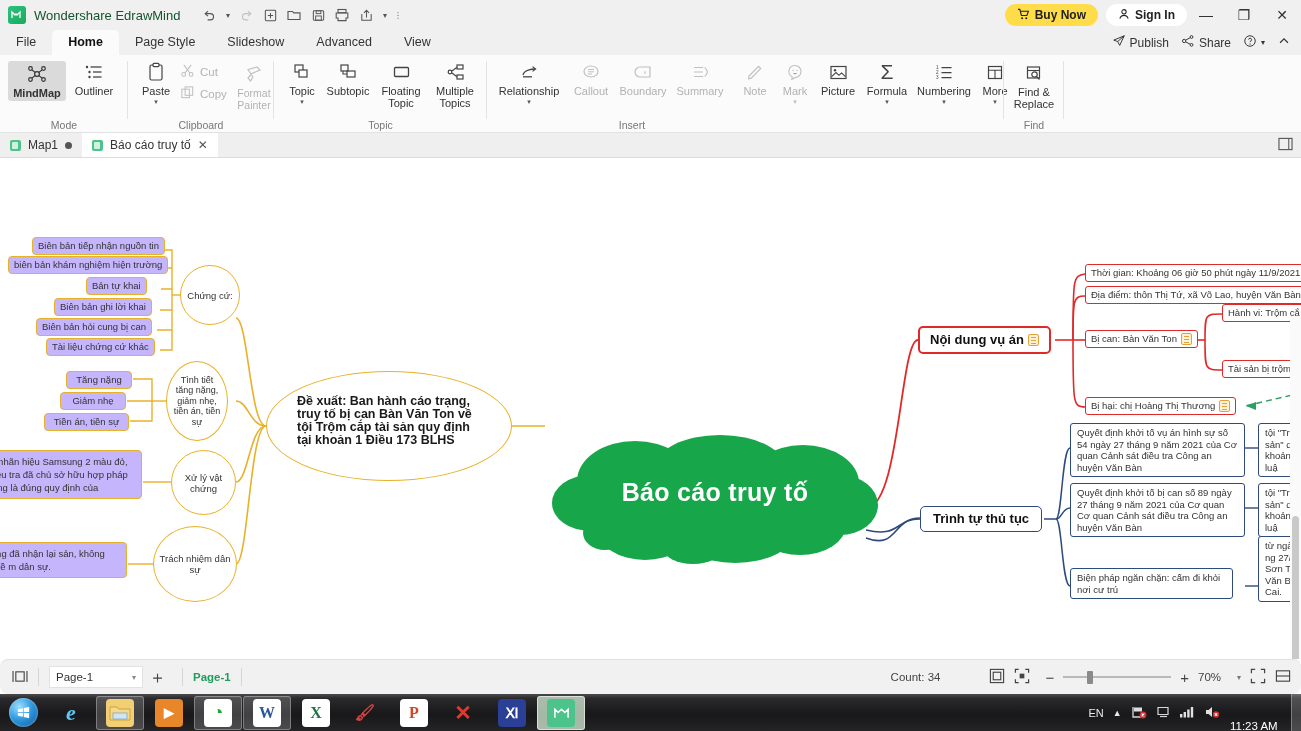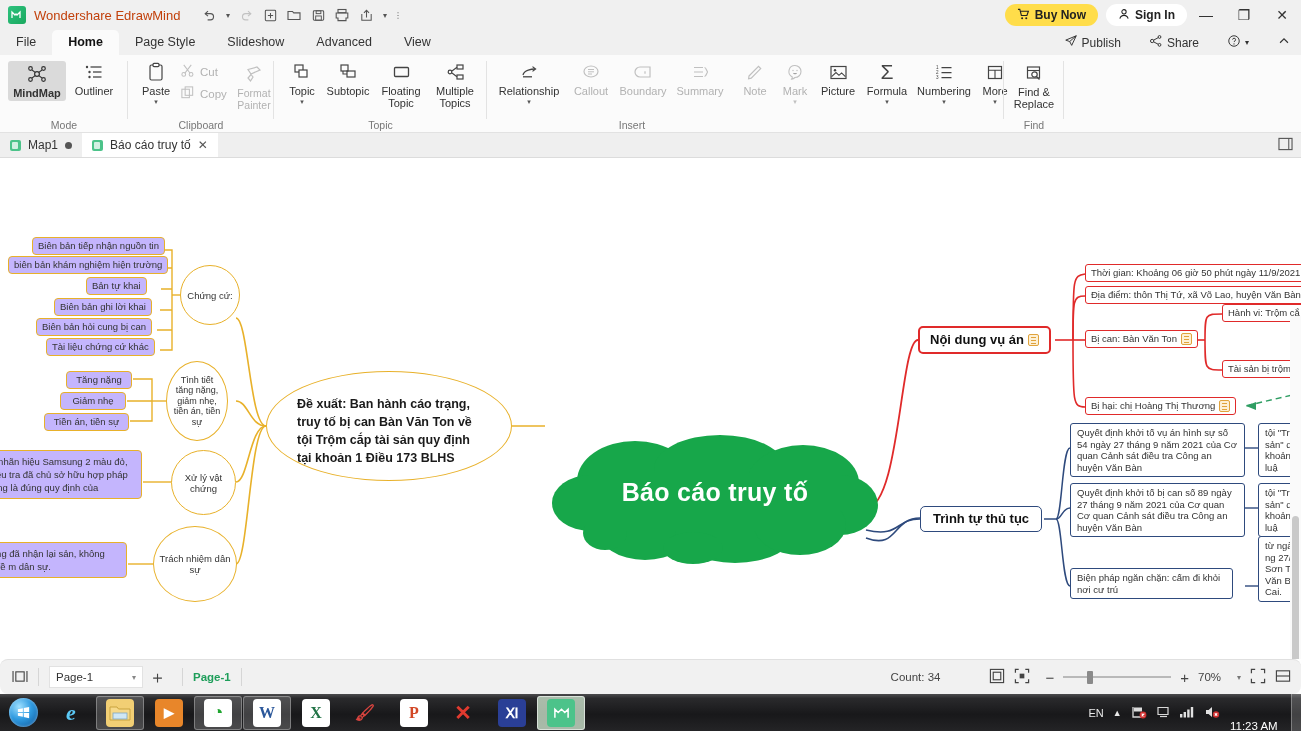--- a/index.html
+++ b/index.html
@@ -16,21 +16,21 @@
   .titlebar{
     position:absolute; left:0; top:0; width:1301px; height:30px;
     background:#f0f0f0; display:flex; align-items:center;
   }
   .app-logo{
     width:18px;height:18px;margin-left:8px;border-radius:3px;
     background:linear-gradient(135deg,#2ec27e,#1aa95f);
     display:flex;align-items:center;justify-content:center;
     color:#fff;font-size:12px;font-weight:bold;
   }
-  .app-title{ margin-left:8px; font-size:13px; color:#c2410c; }
+  .app-title{ margin-left:8px; font-size:13px; color:#14532d; }
   .qa-tools{ display:flex; align-items:center; gap:2px; margin-left:18px; }
   .qbtn{
     width:22px;height:22px;display:flex;align-items:center;justify-content:center;
     color:#555; font-size:14px; border-radius:3px;
   }
   .qbtn.dis{ color:#b9b9b9; }
   .qbtn.tiny{ width:11px; font-size:8px; }
   .tb-right{ position:absolute; right:0; top:0; height:30px; display:flex; align-items:center; }
   .buy-now{
     background:#ffdd4a;border-radius:11px;height:22px;padding:0 12px;
@@ -46,21 +46,21 @@
   .menubar{
     position:absolute;left:0;top:30px;width:1301px;height:25px;background:#f0f0f0;
     display:flex;align-items:flex-end;
   }
   .menu-item{
     padding:0 16px;height:25px;line-height:25px;font-size:12.5px;color:#333;
   }
   .menu-item.active{
     background:#fbfbfb;border-top-left-radius:5px;border-top-right-radius:5px;font-weight:bold;color:#111;
   }
-  .menubar-right{ position:absolute;right:4px;top:0;height:25px;display:flex;align-items:center;gap:16px;font-size:12px;color:#333;}
+  .menubar-right{ position:absolute;right:4px;top:0;height:25px;display:flex;align-items:center;gap:0;font-size:12px;color:#333;}
   .mb-btn{ display:flex;align-items:center;gap:4px;padding:0 6px;height:22px;}
 
   
   .ribbon{
     position:absolute;left:0;top:55px;width:1301px;height:78px;background:#fbfbfb;
     border-bottom:1px solid #e2e2e2;
   }
   .rgroup{ position:absolute;top:0;height:78px; }
   .rgroup .sep{ position:absolute;right:0;top:6px;width:1px;height:58px;background:#e3e3e3; }
   .gl{
@@ -655,21 +655,21 @@
           <ellipse cx="255" cy="92" rx="46" ry="30"></ellipse>
           <ellipse cx="60" cy="100" rx="22" ry="17"></ellipse>
           <ellipse cx="148" cy="115" rx="30" ry="16"></ellipse>
           <rect x="45" y="40" width="250" height="58"></rect>
         </g>
       </svg>
       <div class="txt" style="transform:translateY(-8px)">Báo cáo truy tố</div>
     </div>
 
     <div class="node" style="left:266px;top:213px">
-      <div class="ellipse" style="width:246px;height:110px;font-size:12.5px;line-height:18px;display:block;padding:23px 28px 0 30px">Đề xuất: Ban hành cáo trạng, truy tố bị can Bàn Văn Ton về tội Trộm cắp tài sản quy định tại khoản 1 Điều 173 BLHS</div>
+      <div class="ellipse" style="width:246px;height:110px;font-size:12.5px;line-height:13px;display:block;padding:23px 28px 0 30px">Đề xuất: Ban hành cáo trạng, truy tố bị can Bàn Văn Ton về tội Trộm cắp tài sản quy định tại khoản 1 Điều 173 BLHS</div>
     </div>
 
     <div class="node" style="left:180px;top:107px">
       <div class="circle" style="width:60px;height:60px">Chứng cứ:</div>
     </div>
     <div class="node" style="left:166px;top:203px">
       <div class="circle" style="width:62px;height:80px;line-height:10.5px;font-size:9px">Tình tiết tăng nặng, giảm nhẹ, tiền án, tiền sự</div>
     </div>
     <div class="node" style="left:171px;top:292px">
       <div class="circle" style="width:65px;height:65px">Xử lý vật chứng</div>

